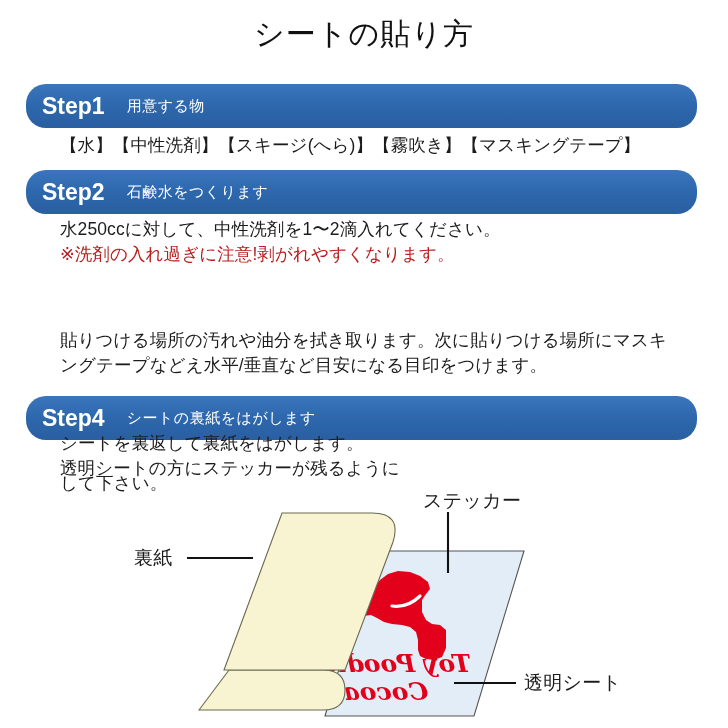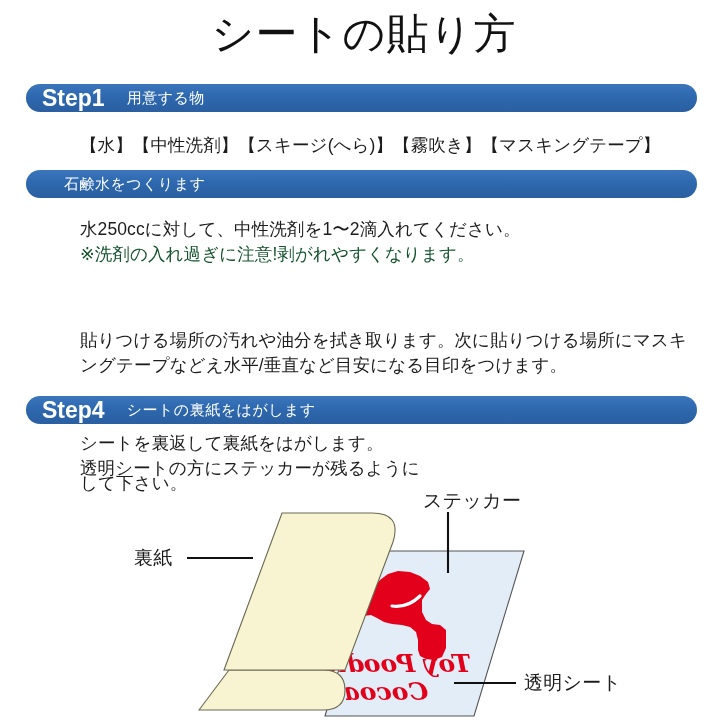--- a/index.html
+++ b/index.html
@@ -23,33 +23,33 @@
     height: 728px;
   }
 
   
   .page-title {
     position: absolute;
     left: 0;
     top: 8px;
     width: 728px;
     text-align: center;
-    font-size: 42px;
+    font-size: 30px;
     line-height: 52px;
     font-weight: 400;
     letter-spacing: 1px;
     color: #111111;
   }
 
   
   .step-bar {
     position: absolute;
     left: 26px;
     width: 671px;
-    height: 28px;
+    height: 44px;
     border-radius: 20px;
     background: #2e67ad;
     background-image: linear-gradient(to bottom, #3b76bd 0%, #2e68ae 45%, #2a5fa1 100%);
     display: flex;
     align-items: center;
     box-sizing: border-box;
     padding-left: 16px;
   }
   .step-num {
     font-size: 23px;
@@ -70,24 +70,23 @@
   }
 
   
   .body-text {
     position: absolute;
     font-size: 17.5px;
     line-height: 25px;
     color: #1c1c1c;
     letter-spacing: 0.1px;
     white-space: pre;
-    margin-left: 20px;
   }
   .body-text.warn {
-    color: #14532d;
+    color: #b91c1c;
   }
 
   
   .illus {
     position: absolute;
     left: 0;
     top: 0;
     width: 728px;
     height: 728px;
     pointer-events: none;
@@ -110,20 +109,21 @@
 
   <div class="page-title">シートの貼り方</div>
 
   <div class="step-bar" style="top:84px;">
     <span class="step-num">Step1</span>
     <span class="step-title">用意する物</span>
   </div>
   <div class="body-text" style="left:60px; top:133px;">【水】【中性洗剤】【スキージ(へら)】【霧吹き】【マスキングテープ】</div>
 
   <div class="step-bar" style="top:170px;">
+    <span class="step-num">Step2</span>
     <span class="step-title">石鹸水をつくります</span>
   </div>
   <div class="body-text" style="left:60px; top:217px;">水250ccに対して、中性洗剤を1〜2滴入れてください。</div>
   <div class="body-text warn" style="left:60px; top:242px;">※洗剤の入れ過ぎに注意!剥がれやすくなります。</div>
 
   <div class="body-text" style="left:60px; top:328px;">貼りつける場所の汚れや油分を拭き取ります。次に貼りつける場所にマスキ</div>
   <div class="body-text" style="left:60px; top:353px;">ングテープなどえ水平/垂直など目安になる目印をつけます。</div>
 
   <div class="step-bar" style="top:396px;">
     <span class="step-num">Step4</span>

